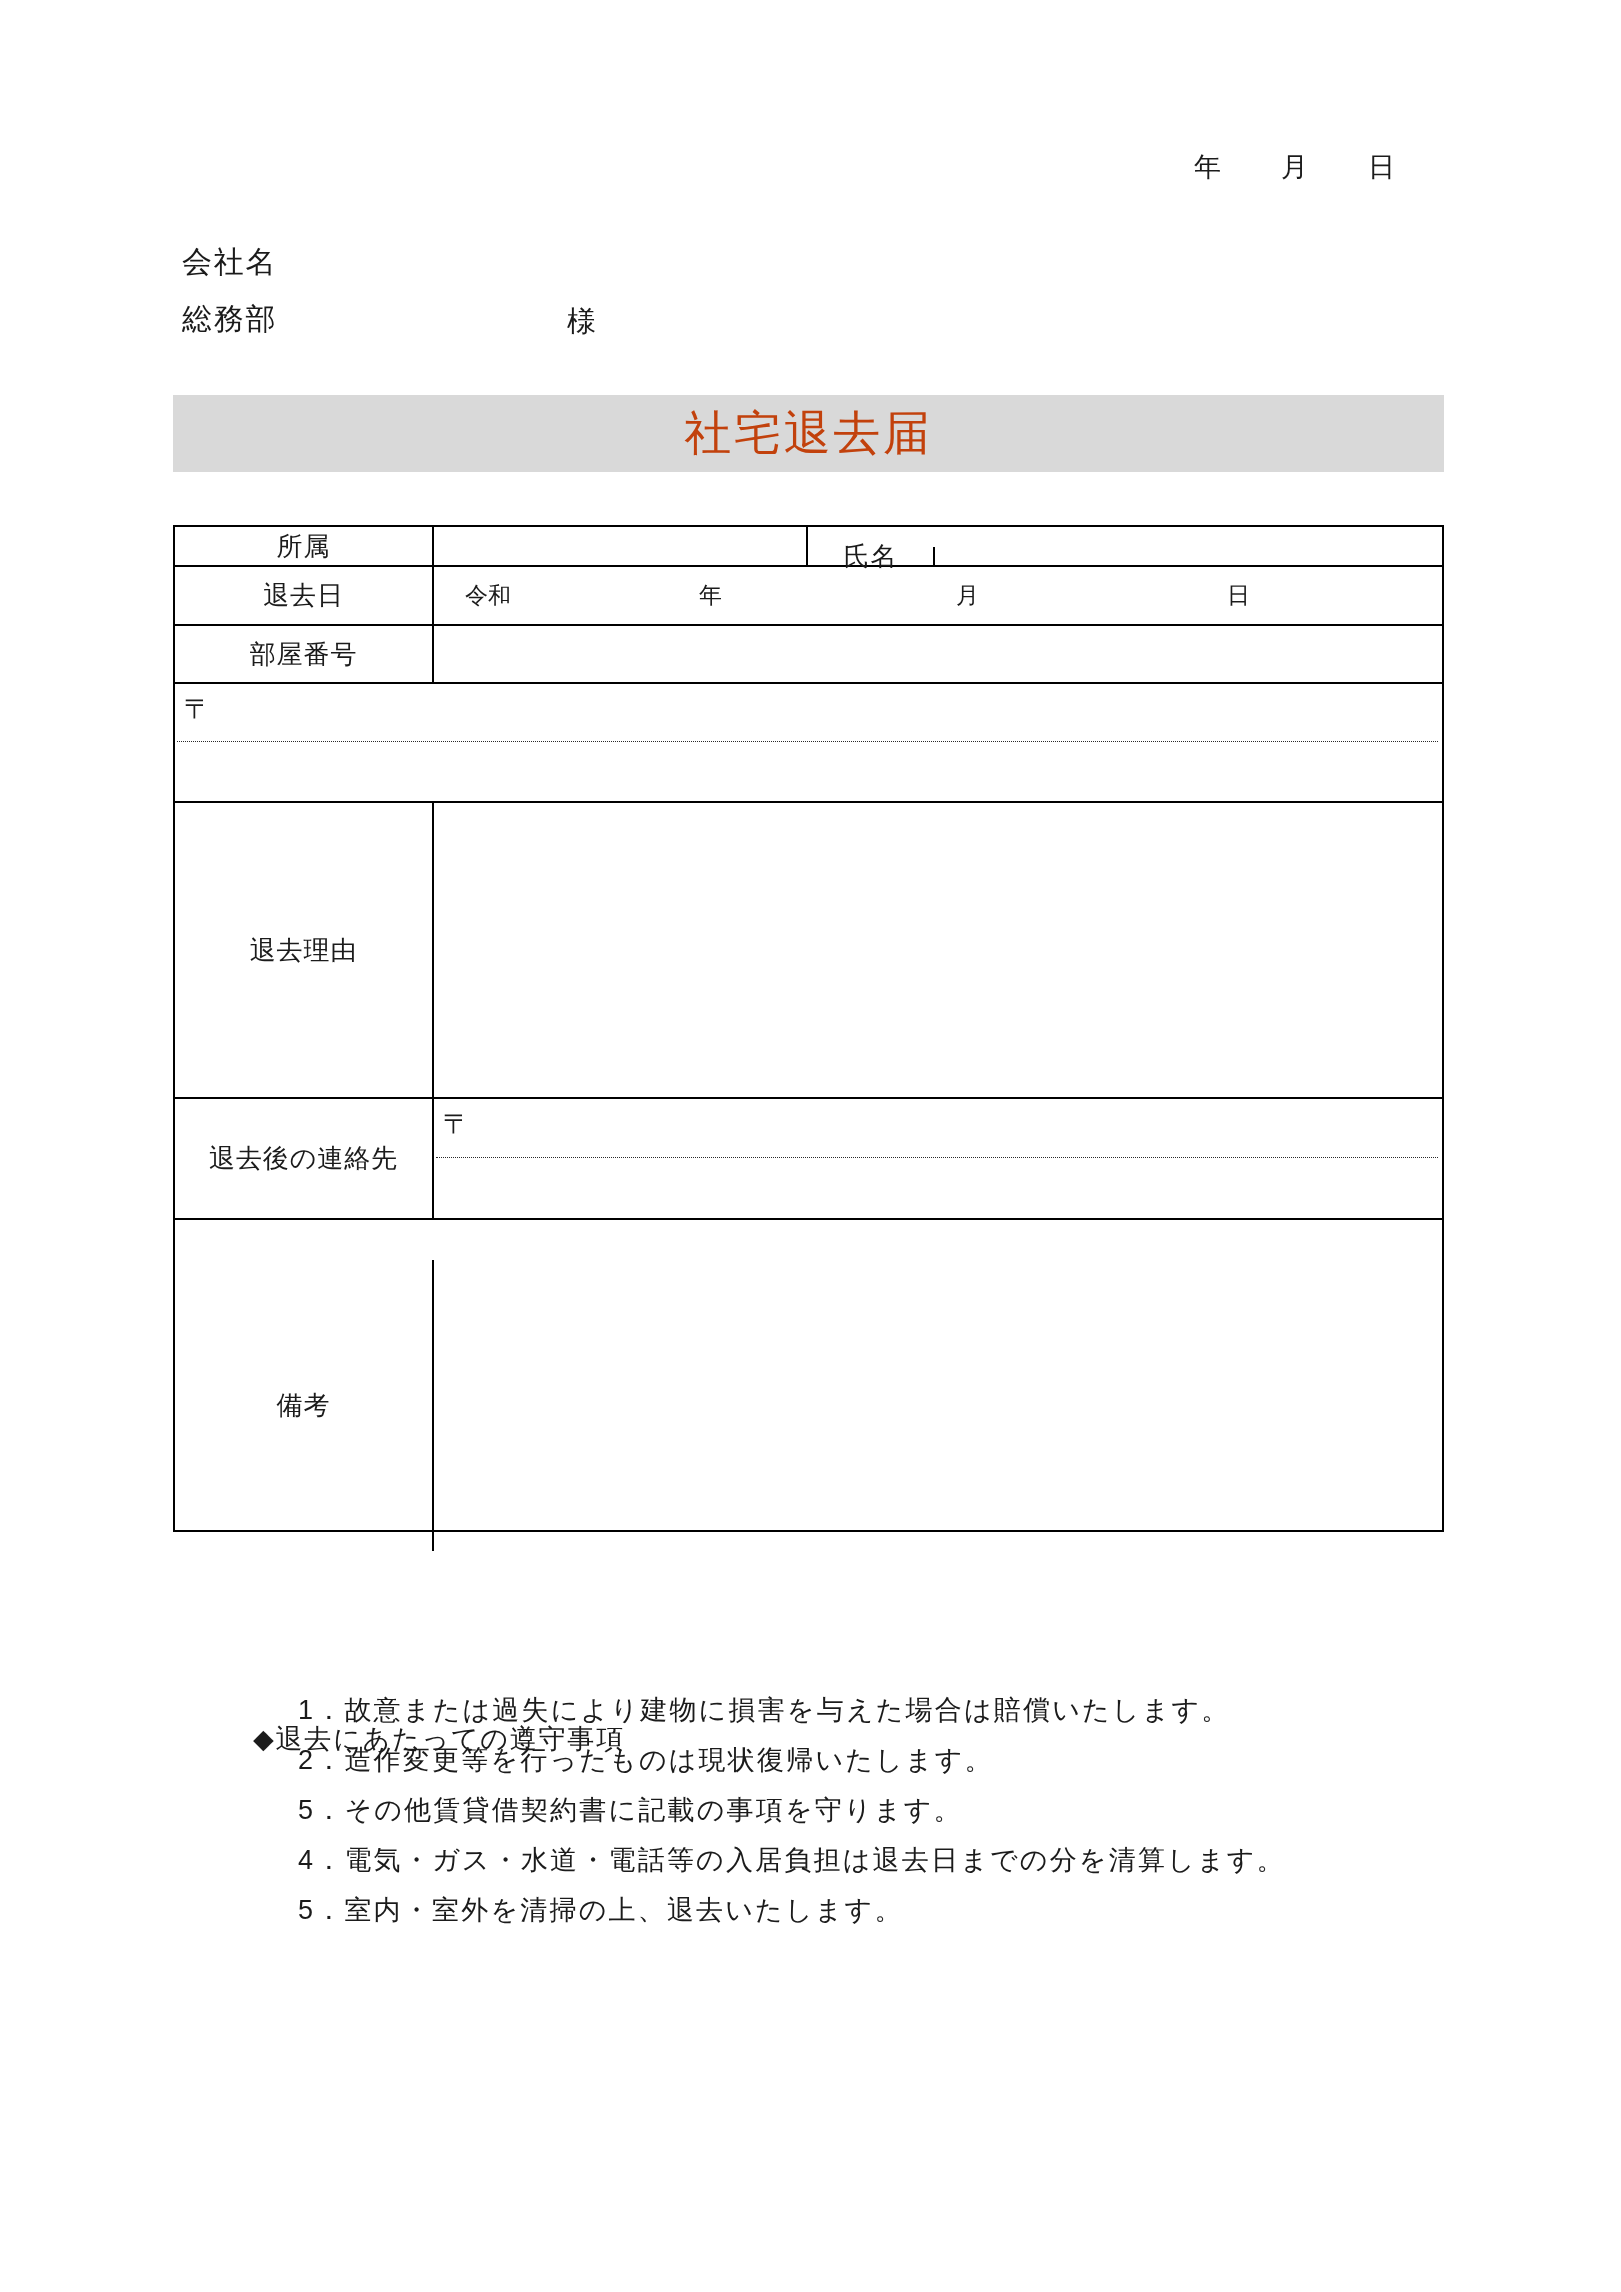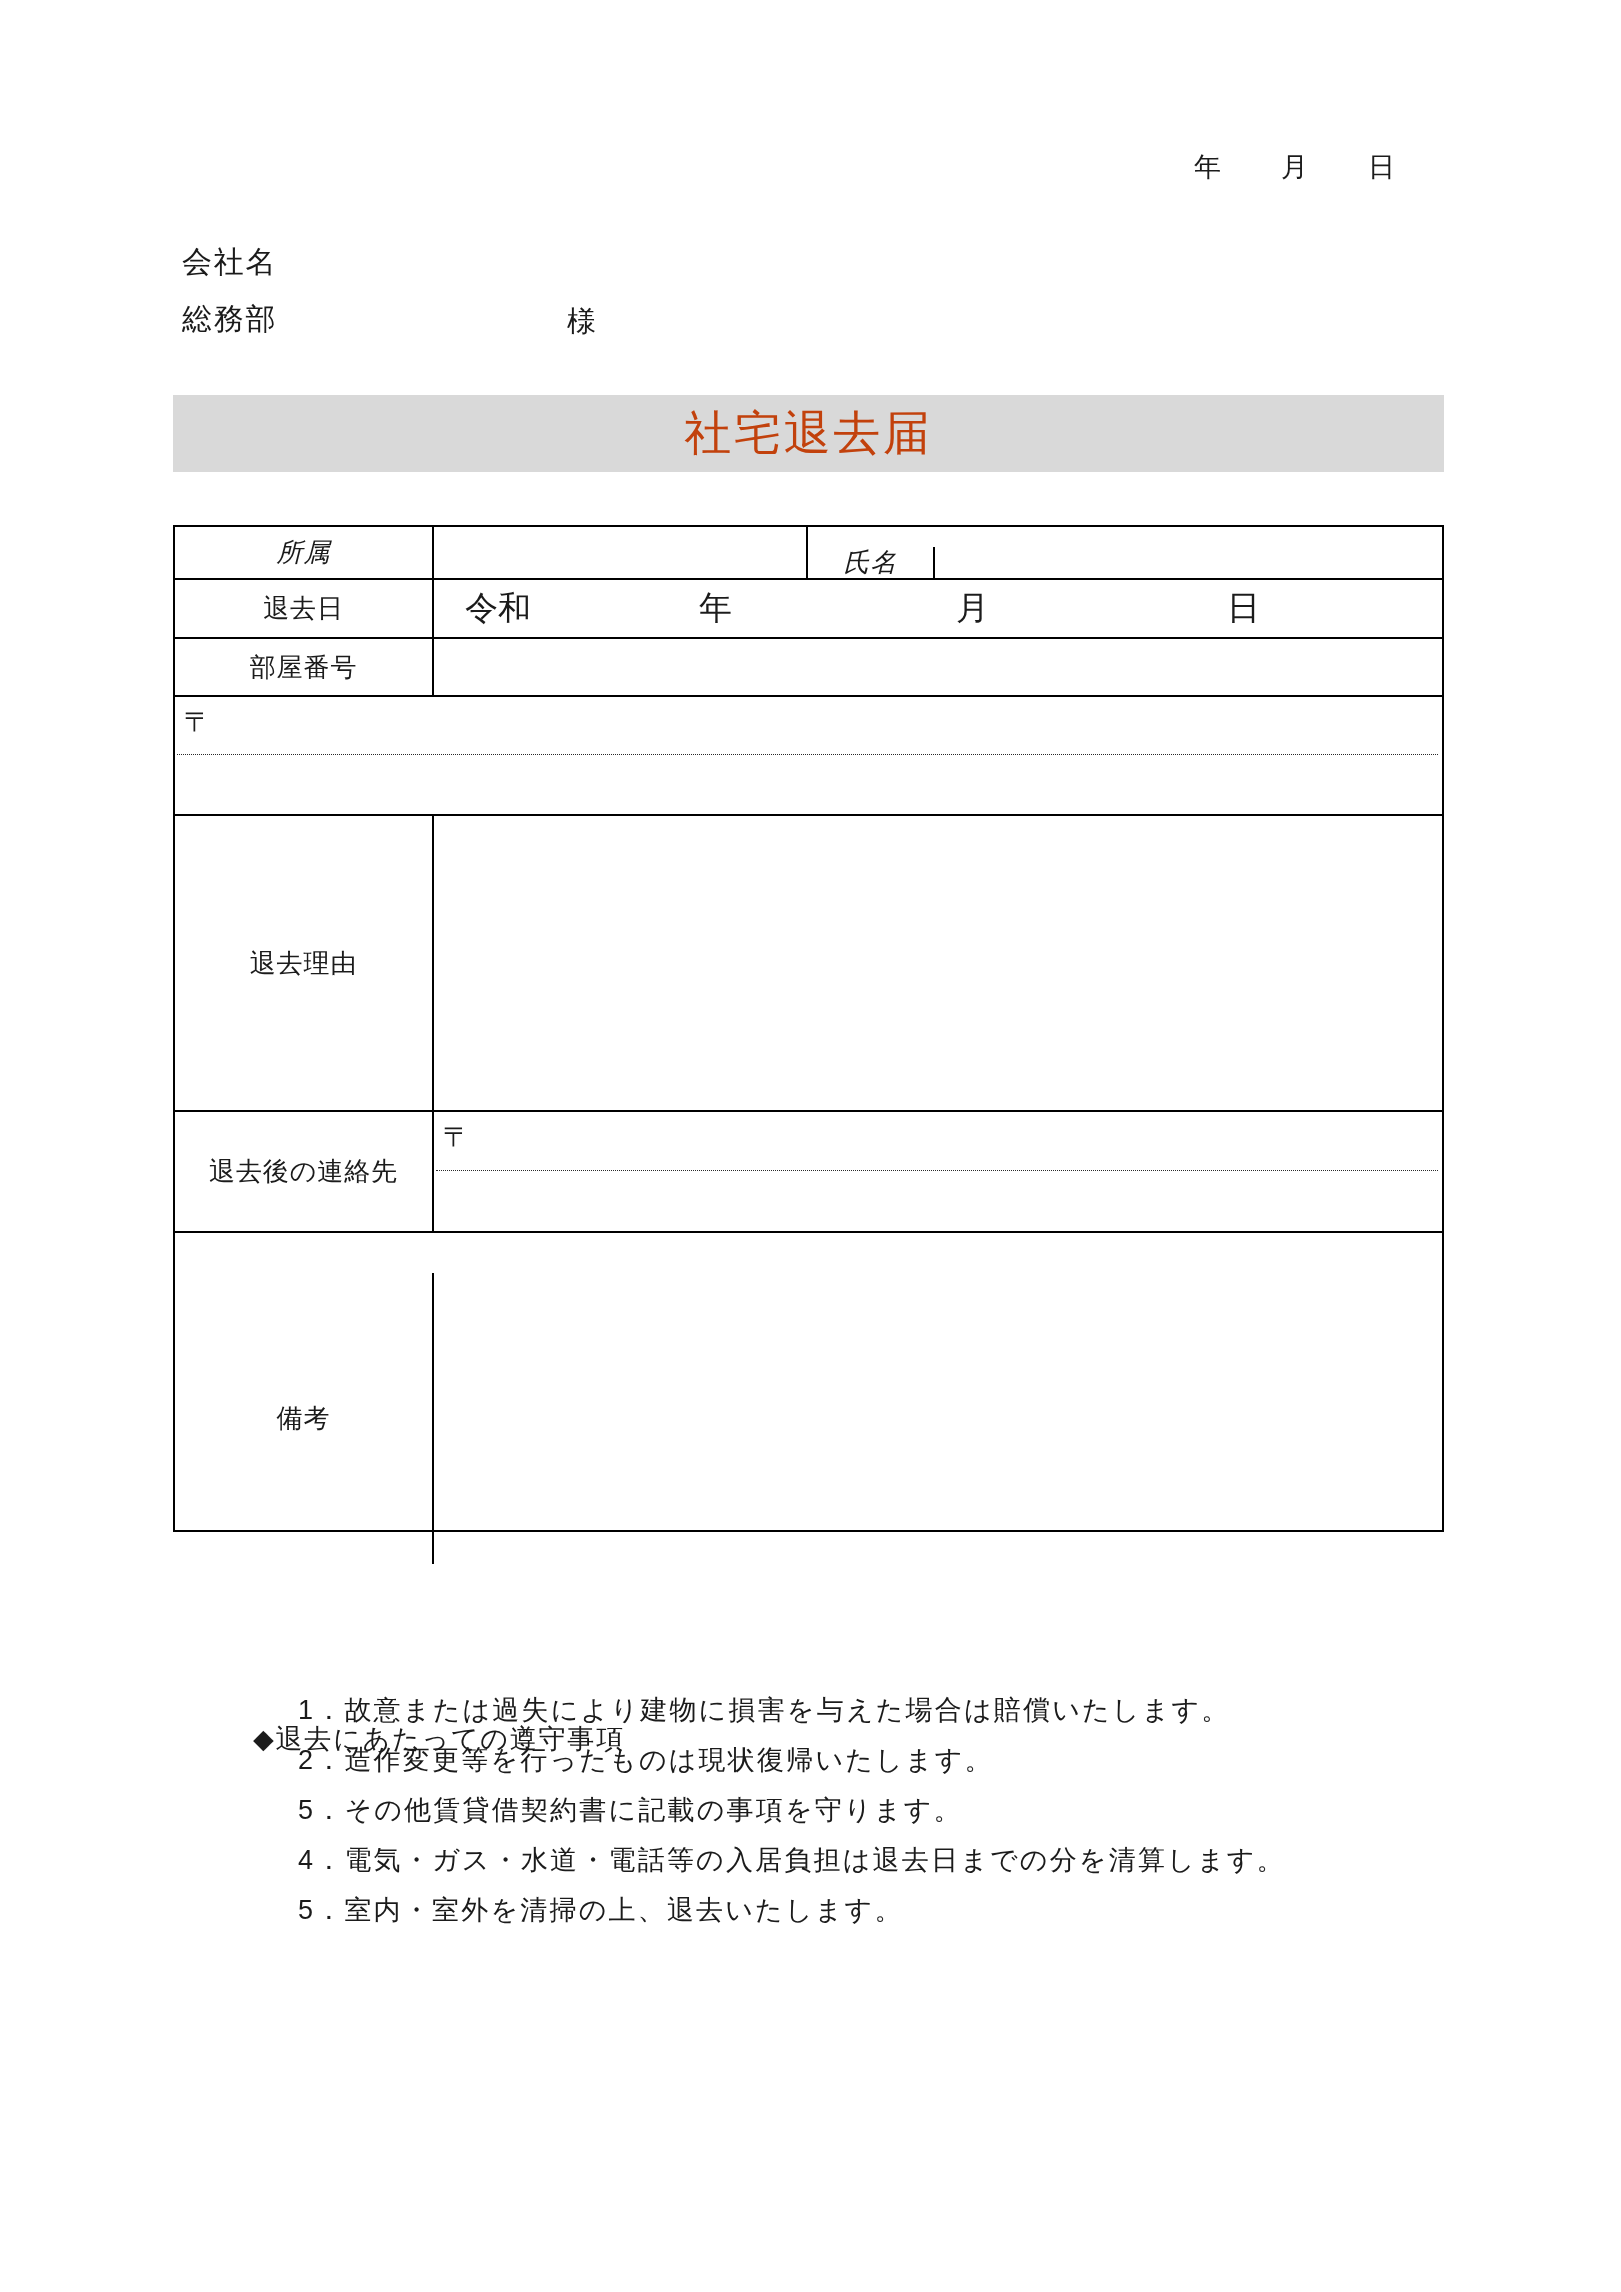--- a/index.html
+++ b/index.html
@@ -77,21 +77,21 @@
     height: 1007px;
     border: 2.7px solid #000;
     background: #fff;
   }
   .f-row {
     display: flex;
     width: 100%;
     border-bottom: 2.7px solid #000;
   }
   .f-row:last-child { border-bottom: none; }
-  .r1 { height: 53px; font-style: italic; }
+  .r1 { height: 40px; }
   .r2 { height: 59px; }
   .r3 { height: 58px; }
   .r4 { height: 119px; }
   .r5 { height: 296px; }
   .r6 { height: 121px; }
   .r7 { height: 291px; border-bottom: none; margin-top: 40px; }
 
   .label-cell {
     flex: 0 0 259px;
     border-right: 2.7px solid #000;
@@ -117,21 +117,21 @@
     align-items: center;
     justify-content: center;
     font-size: 26px;
     letter-spacing: 0.9px;
     margin-top: 20px;
   }
 
   .era-line {
     position: absolute;
     left: 0; top: 0; right: 0; bottom: 0;
-    font-size: 33px;
+    font-size: 23px;
     display: flex;
     align-items: center;
     padding-left: 33px;
   }
   .era-line .era   { position: absolute; left: 31px; }
   .era-line .yy    { position: absolute; left: 265px; }
   .era-line .mm    { position: absolute; left: 522px; }
   .era-line .dd    { position: absolute; left: 793px; }
 
   .postal-mark {

